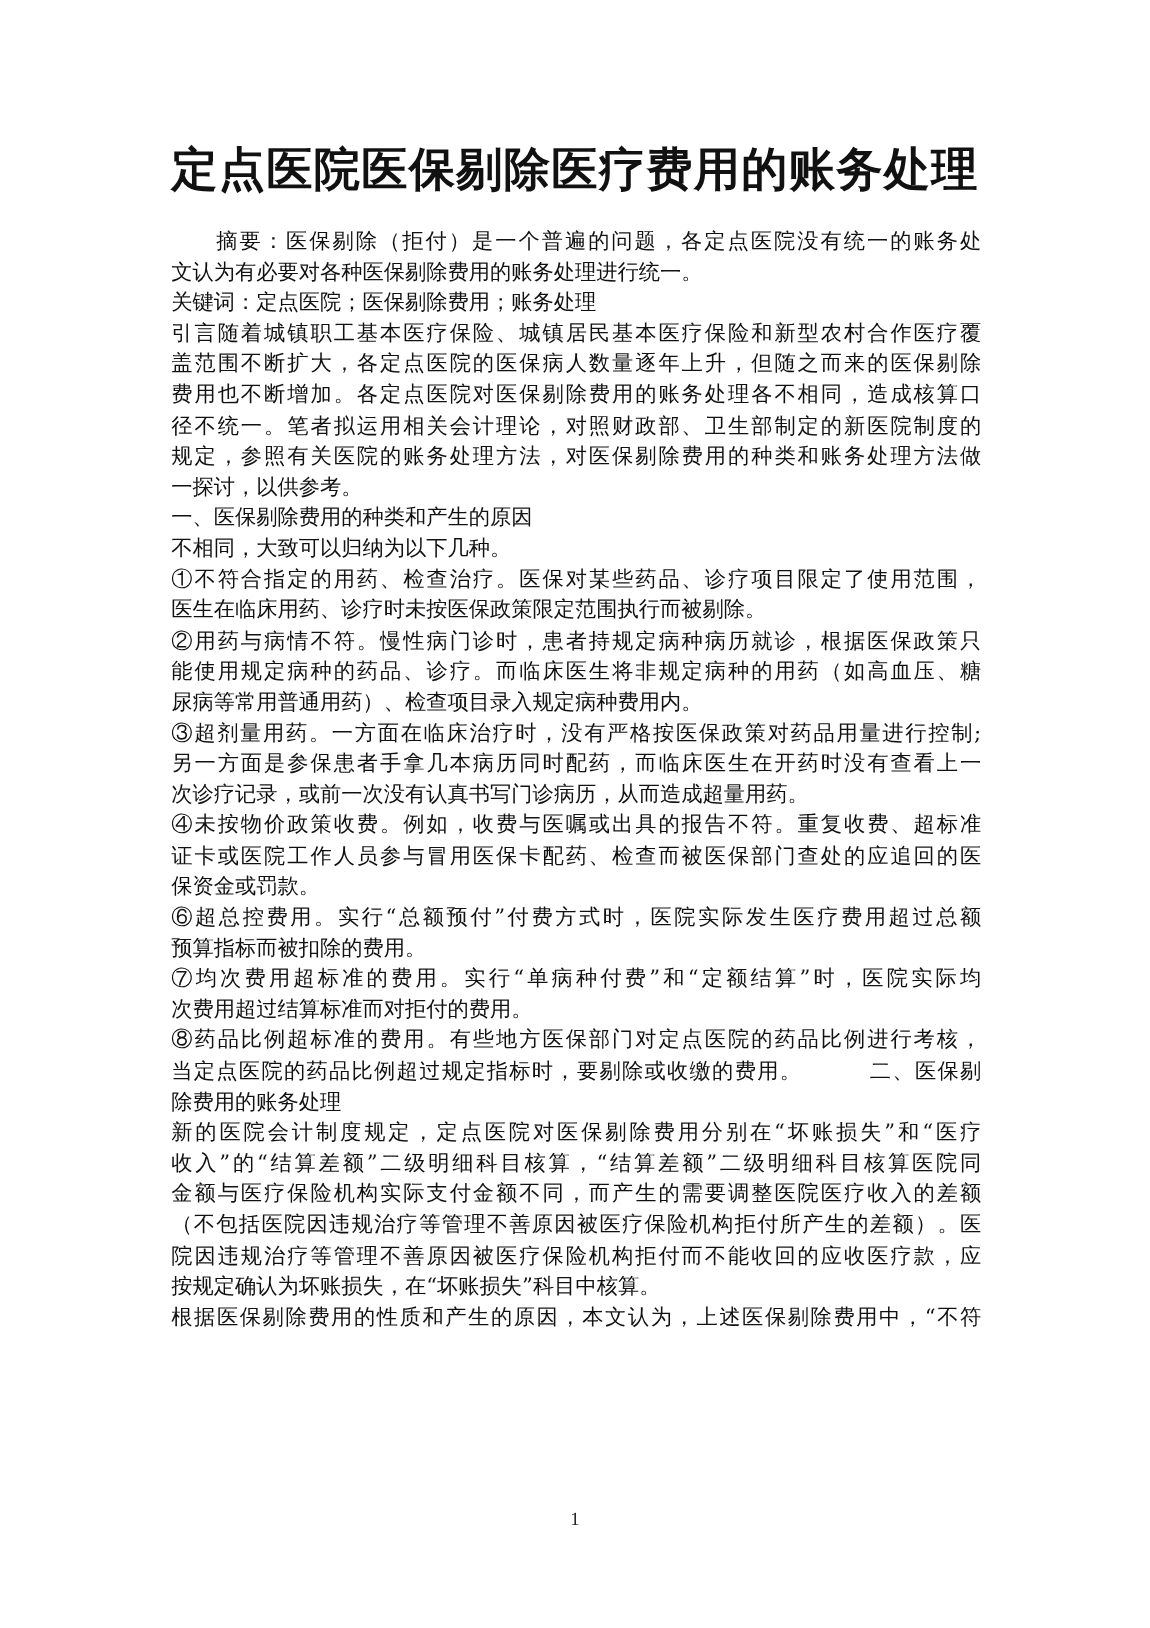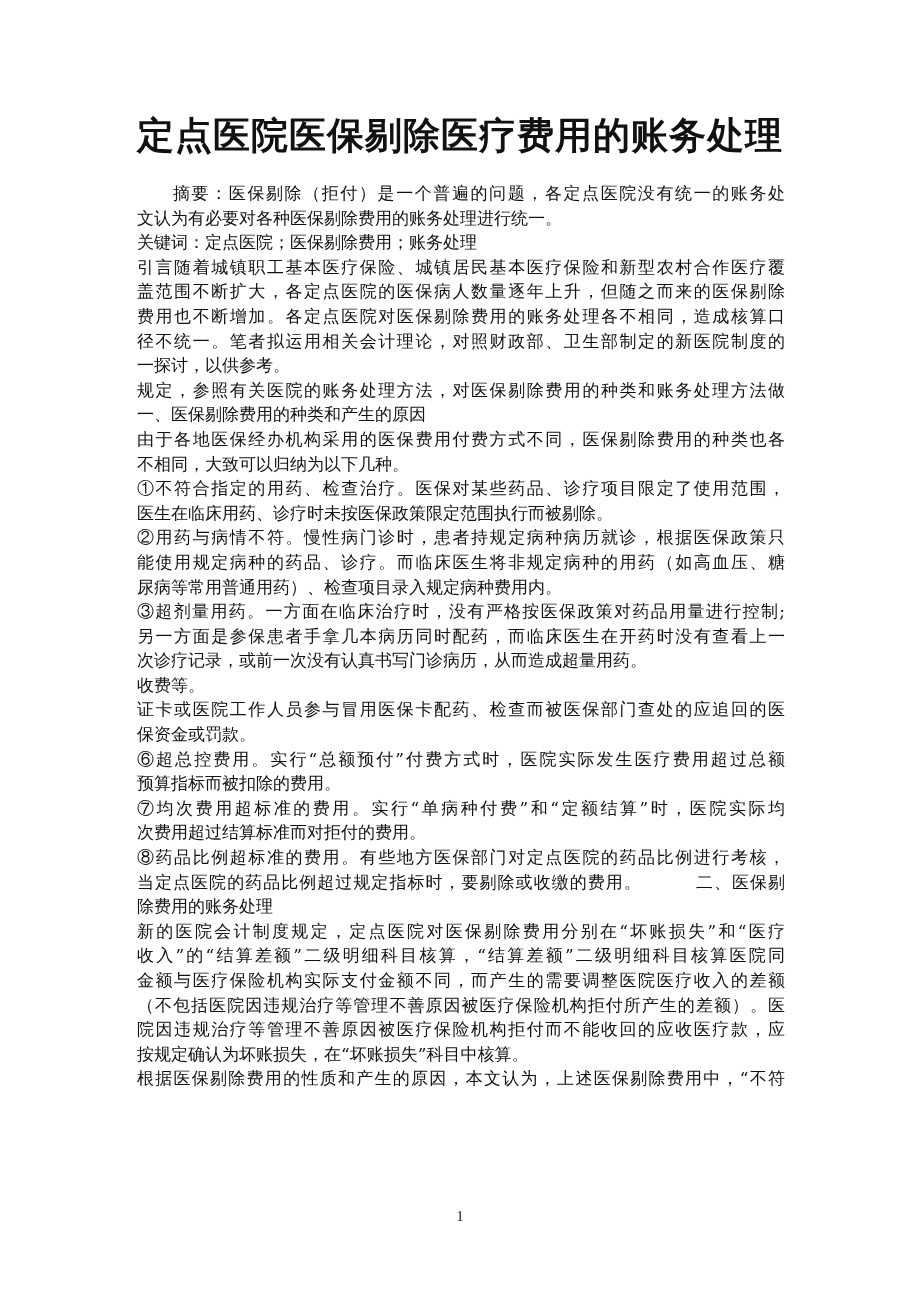--- a/index.html
+++ b/index.html
@@ -23,34 +23,33 @@
 <div class="page">
   <div class="title">定点医院医保剔除医疗费用的账务处理</div>
   <div class="body" id="doc-body">
       <div class="line indent">摘要：医保剔除（拒付）是一个普遍的问题，各定点医院没有统一的账务处</div>
       <div class="line last">文认为有必要对各种医保剔除费用的账务处理进行统一。</div>
       <div class="line last">关键词：定点医院；医保剔除费用；账务处理</div>
       <div class="line">引言随着城镇职工基本医疗保险、城镇居民基本医疗保险和新型农村合作医疗覆</div>
       <div class="line">盖范围不断扩大，各定点医院的医保病人数量逐年上升，但随之而来的医保剔除</div>
       <div class="line">费用也不断增加。各定点医院对医保剔除费用的账务处理各不相同，造成核算口</div>
       <div class="line">径不统一。笔者拟运用相关会计理论，对照财政部、卫生部制定的新医院制度的</div>
+      <div class="line">规定，参照有关医院的账务处理方法，对医保剔除费用的种类和账务处理方法做</div>
       <div class="line last">一探讨，以供参考。</div>
-      <div class="line">规定，参照有关医院的账务处理方法，对医保剔除费用的种类和账务处理方法做</div>
       <div class="line last">一、医保剔除费用的种类和产生的原因</div>
-      <div class="line">由于各地医保经办机构采用的医保费用付费方式不同，医保剔除费用的种类也各</div>
       <div class="line last">不相同，大致可以归纳为以下几种。</div>
       <div class="line">①不符合指定的用药、检查治疗。医保对某些药品、诊疗项目限定了使用范围，</div>
       <div class="line last">医生在临床用药、诊疗时未按医保政策限定范围执行而被剔除。</div>
       <div class="line">②用药与病情不符。慢性病门诊时，患者持规定病种病历就诊，根据医保政策只</div>
       <div class="line">能使用规定病种的药品、诊疗。而临床医生将非规定病种的用药（如高血压、糖</div>
       <div class="line last">尿病等常用普通用药）、检查项目录入规定病种费用内。</div>
       <div class="line">③超剂量用药。一方面在临床治疗时，没有严格按医保政策对药品用量进行控制;</div>
       <div class="line">另一方面是参保患者手拿几本病历同时配药，而临床医生在开药时没有查看上一</div>
       <div class="line last">次诊疗记录，或前一次没有认真书写门诊病历，从而造成超量用药。</div>
-      <div class="line last">收费等。</div>
+      <div class="line">④未按物价政策收费。例如，收费与医嘱或出具的报告不符。重复收费、超标准</div>
       <div class="line">证卡或医院工作人员参与冒用医保卡配药、检查而被医保部门查处的应追回的医</div>
       <div class="line last">保资金或罚款。</div>
       <div class="line">⑥超总控费用。实行“总额预付”付费方式时，医院实际发生医疗费用超过总额</div>
       <div class="line last">预算指标而被扣除的费用。</div>
       <div class="line">⑦均次费用超标准的费用。实行“单病种付费”和“定额结算”时，医院实际均</div>
       <div class="line last">次费用超过结算标准而对拒付的费用。</div>
       <div class="line">⑧药品比例超标准的费用。有些地方医保部门对定点医院的药品比例进行考核，</div>
       <div class="line">当定点医院的药品比例超过规定指标时，要剔除或收缴的费用。　　　二、医保剔</div>
       <div class="line last">除费用的账务处理</div>
       <div class="line">新的医院会计制度规定，定点医院对医保剔除费用分别在“坏账损失”和“医疗</div>

